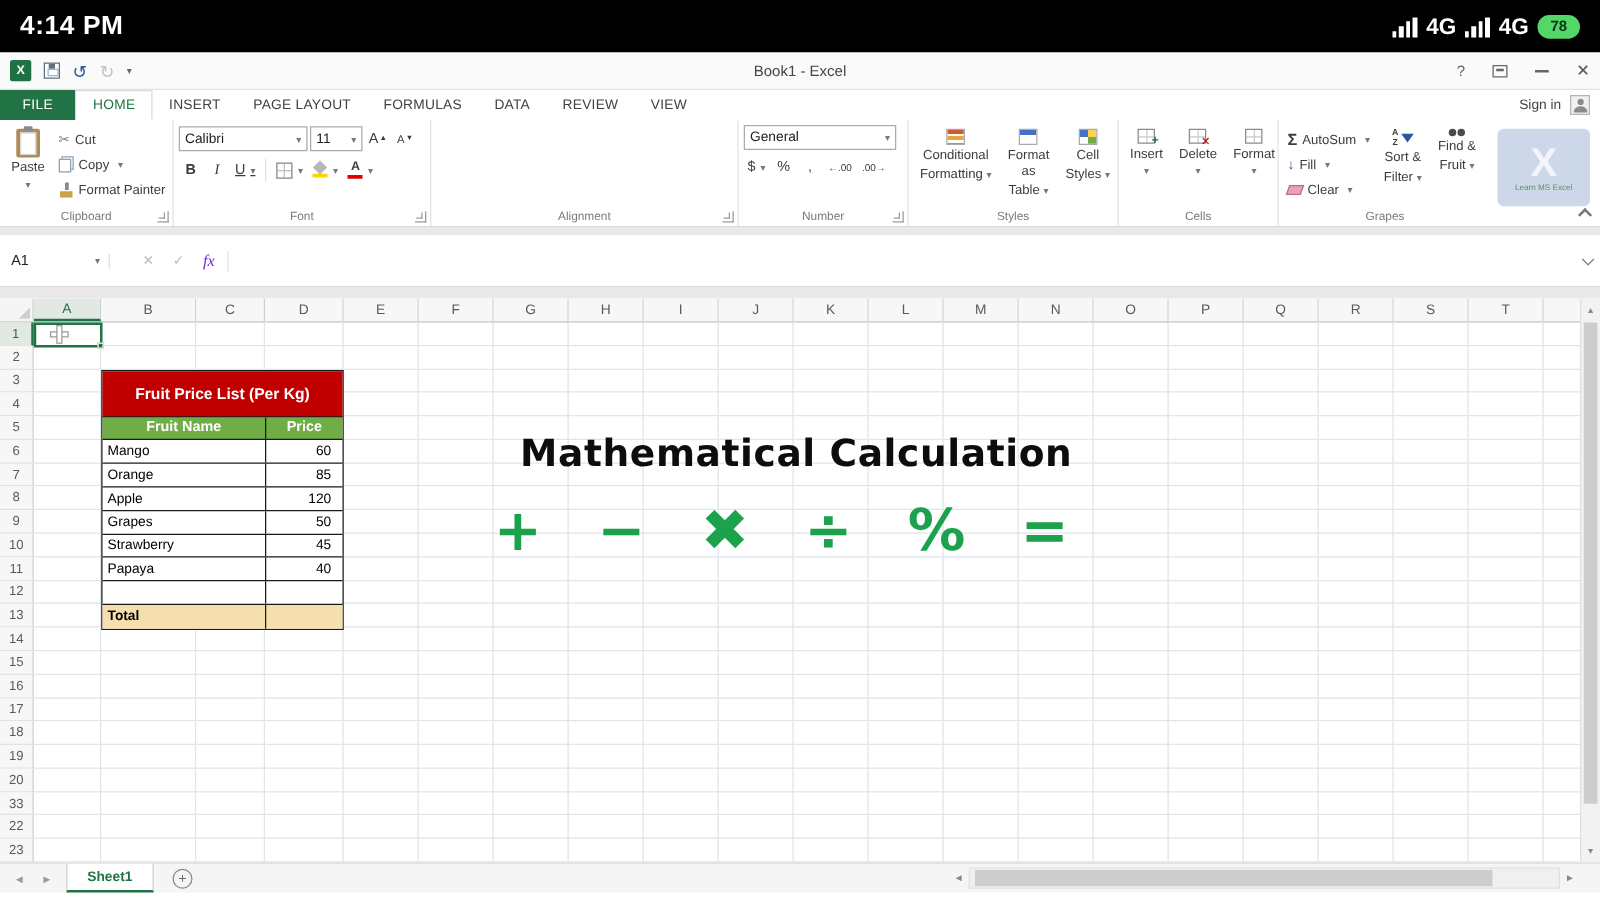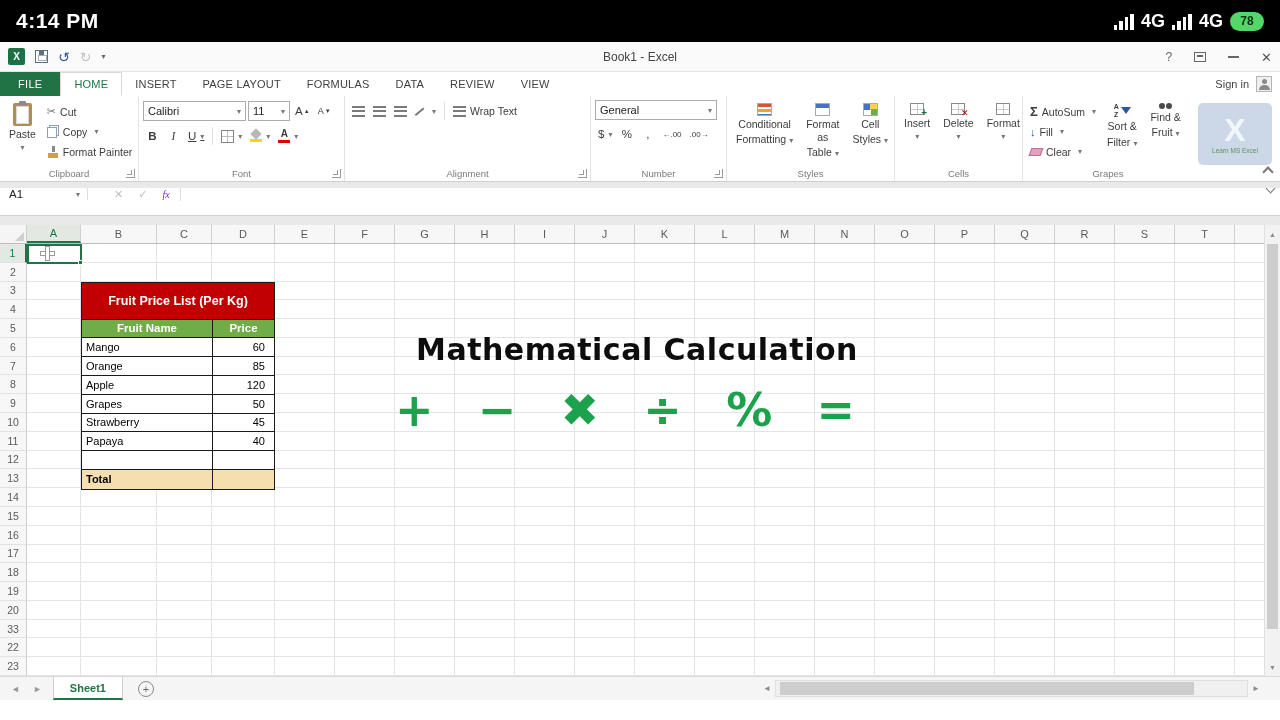--- a/index.html
+++ b/index.html
@@ -94,27 +94,27 @@
 .ic-bino{display:flex;gap:1px;align-items:center}
 .ic-bino i{width:6px;height:6px;border-radius:50%;background:#4a4a4a;display:block}
 .watermark{position:absolute;right:8px;top:7px;width:74px;height:62px;background:#ccd8e8;border-radius:5px;display:flex;flex-direction:column;align-items:center;justify-content:center}
 .wm-x{font-size:32px;font-weight:bold;color:#f2f5fa;line-height:1}
 .wm-cap{font-size:6.5px;color:#5f8f5f;margin-top:1px}
 .rib-collapse{position:absolute;right:8px;bottom:5px;width:8px;height:8px;border-left:2px solid #777;border-top:2px solid #777;transform:rotate(45deg)}
 
 
 .gapA{height:6px;background:#e9e9e9;flex:none}
 .gapB{height:9px;background:#e9e9e9;flex:none}
-.formula-bar{height:28px;background:#fff;border-bottom:1px solid #d0d0d0;display:flex;align-items:flex-start;flex:none}
+.formula-bar{height:42px;background:#fff;border-bottom:1px solid #d0d0d0;display:flex;align-items:center;flex:none}
 .namebox{width:88px;display:flex;align-items:center;padding-left:9px;font-size:11.5px;color:#222;border-right:1px solid #dedede;position:relative}
 .namebox:after{content:"▾";position:absolute;right:7px;font-size:8px;color:#777}
 .splitter{width:4px;border-left:2px dotted #cfcfcf;margin:7px 6px}
 .fbar-icons{display:flex;align-items:center;gap:15px;padding:0 10px;border-right:1px solid #dedede}
 .f-dis{color:#bdbdbd;font-size:11px}
-.fx{font-style:italic;font-family:"Liberation Serif",serif;color:#6d28d9;font-size:10px}
+.fx{font-style:italic;font-family:"Liberation Serif",serif;color:#6d28d9;font-size:13px}
 .f-input{flex:1;border:none;outline:none;font-size:11px;padding:0 7px;color:#222;background:#fff}
 .fbar-exp{width:20px;display:flex;align-items:center;justify-content:center}
 .chev-down{width:7px;height:7px;border-left:1.5px solid #777;border-bottom:1.5px solid #777;transform:rotate(-45deg);margin-top:-3px}
 
 
 .grid-area{position:relative;height:451px;flex:none;background:#fff}
 .col-headers{display:flex;height:19px;border-bottom:1px solid #bdbdbd;background:#f7f7f7;margin-right:16px}
 .corner{width:27px;border-right:1px solid #cfcfcf;background:#f5f5f5;position:relative;flex:none}
 .corner:after{content:"";position:absolute;right:2px;bottom:2px;border-left:9px solid transparent;border-bottom:9px solid #cfcfcf}
 .col-h{display:flex;align-items:center;justify-content:center;font-size:11px;color:#5a5a5a;border-right:1px solid #cfcfcf;background:#f7f7f7;flex:none}
@@ -300,39 +300,20 @@
               </span>
             </div>
         </div>
       </div>
       <span class="grp-label">Font</span>
       <span class="launcher"></span>
     </div>
 
     <div class="rgroup" style="width:246px">
       <div class="fcol" style="width:100%">
-        <div class="frow">
-          <div class="iconbtn">
-              <span class="ic-bars"></span>
-            </div>
-          <div class="iconbtn">
-              <span class="ic-bars"></span>
-            </div>
-          <div class="iconbtn">
-              <span class="ic-bars"></span>
-            </div>
-          <div class="iconbtn dd">
-              <span class="ic-orient"></span>
-            </div>
-          <span class="vdiv"></span>
-          <div class="minibtn">
-              <span class="ic-bars"></span>
-              <span>Wrap Text</span>
-            </div>
-        </div>
       </div>
       <span class="grp-label">Alignment</span>
       <span class="launcher"></span>
     </div>
 
     <div class="rgroup" style="width:136px">
       <div class="fcol" style="width:100%">
         <div class="combo" style="width:122px">
             <span>General</span>
           </div>

